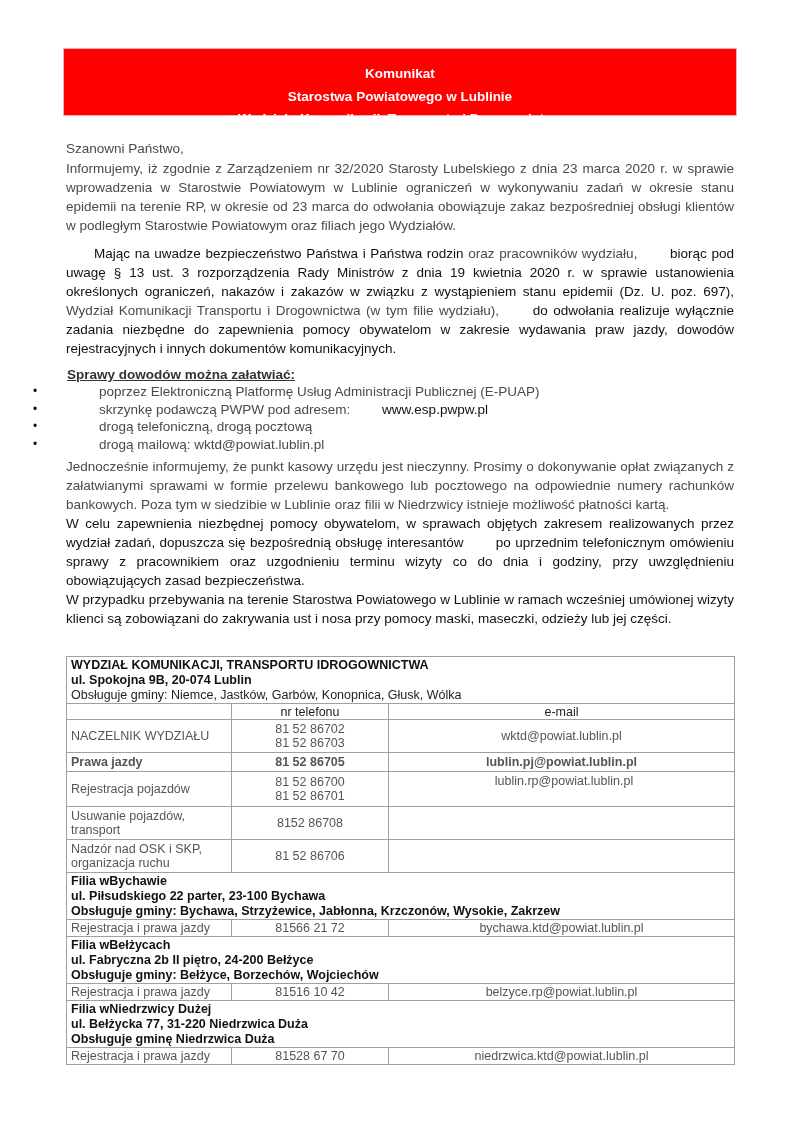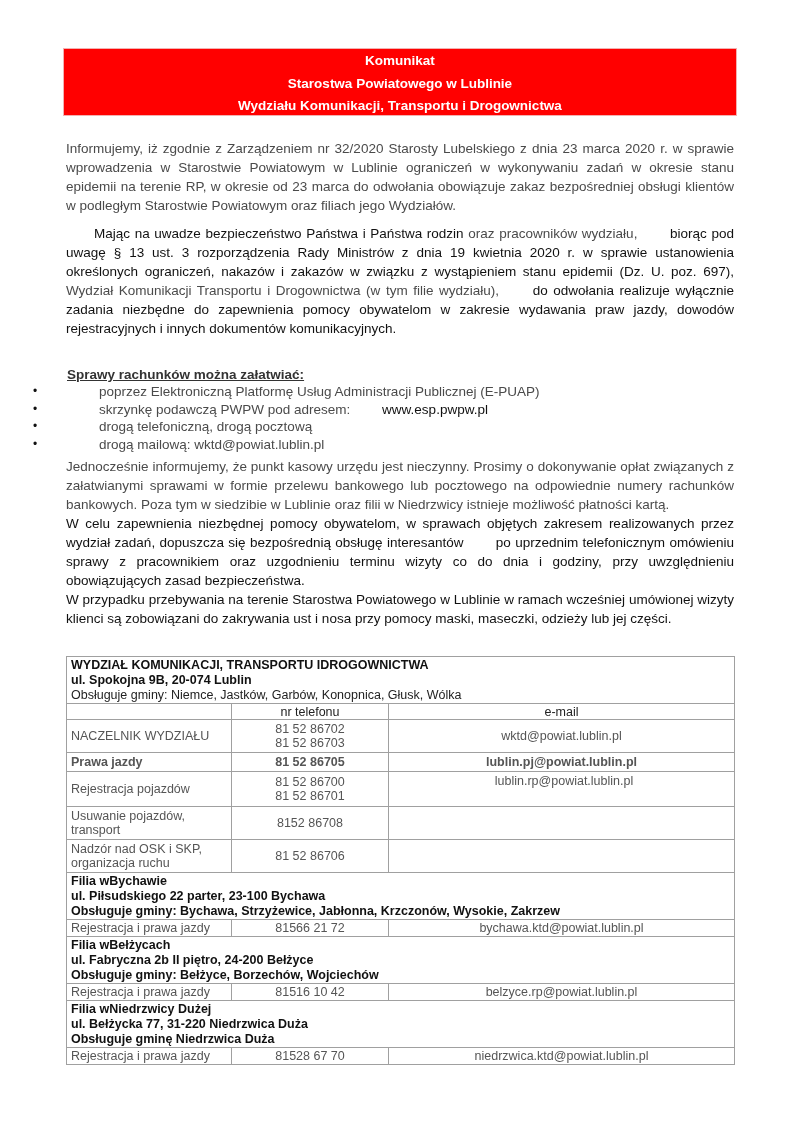--- a/index.html
+++ b/index.html
@@ -2,21 +2,21 @@
 <html><head>
 <meta charset="utf-8">
 <style>
   html, body { margin: 0; padding: 0; background: #ffffff; }
   body { width: 800px; height: 1131px; position: relative; overflow: hidden;
          font-family: "Liberation Sans", sans-serif; color: #444; }
   .header {
     position: absolute; left: 63px; top: 48px; width: 674px; height: 68px;
     background: #ff0000; color: #fff; text-align: center;
     font-weight: bold; font-size: 13.5px; line-height: 22.5px;
-    padding-top: 1px; box-sizing: border-box;
+    padding-top: 14px; box-sizing: border-box;
     border: 1px solid #f3b0b0;
   }
   .header div { display: block; }
   .body-text {
     position: absolute; left: 66px; top: 139px; width: 668px;
     font-size: 13.5px; line-height: 19px; color: #4a4a4a;
   }
   .body-text p { margin: 0; text-align: justify; }
   .p-greeting { margin-bottom: 1px !important; }
   .p-block { margin-bottom: 9px !important; }
@@ -58,27 +58,28 @@
 </head>
 <body>
 
 <div class="header">
   <div>Komunikat</div>
   <div>Starostwa Powiatowego w Lublinie</div>
   <div>Wydziału Komunikacji, Transportu i Drogownictwa</div>
 </div>
 
 <div class="body-text">
+  <p class="p-greeting">Szanowni Państwo,</p>
   <p class="p-block">Informujemy, iż zgodnie z Zarządzeniem nr 32/2020 Starosty Lubelskiego z dnia 23 marca 2020 r. w sprawie wprowadzenia w Starostwie Powiatowym w Lublinie ograniczeń w wykonywaniu zadań w okresie stanu epidemii na terenie RP, w okresie od 23 marca do odwołania obowiązuje zakaz bezpośredniej obsługi klientów w podległym Starostwie Powiatowym oraz filiach jego Wydziałów.</p>
   <p class="p-block">
     <span class="bold">Mając na uwadze bezpieczeństwo Państwa i Państwa rodzin</span><span> oraz pracowników wydziału, </span><span class="bold">biorąc pod</span><span class="dark"> uwagę § 13 ust. 3 rozporządzenia Rady Ministrów z dnia 19 kwietnia 2020 r.  w sprawie ustanowienia określonych ograniczeń, nakazów i zakazów w związku z wystąpieniem stanu epidemii (Dz. U. poz. 697),</span><span> Wydział Komunikacji Transportu i Drogownictwa (w tym filie wydziału), </span><span class="bold">do odwołania</span><span class="dark"> realizuje wyłącznie zadania niezbędne do zapewnienia pomocy obywatelom w zakresie wydawania praw jazdy, dowodów rejestracyjnych i innych dokumentów komunikacyjnych.</span>
   </p>
 </div>
 
-<div class="list-heading">Sprawy rachunków można załatwiać:</div>
+<div class="list-heading">Sprawy dowodów można załatwiać:</div>
 <ul class="ways">
   <li><span class="bullet">•</span><span>poprzez Elektroniczną Platformę Usług Administracji Publicznej (E-PUAP)</span></li>
   <li><span class="bullet">•</span><span>skrzynkę podawczą PWPW pod adresem: </span><span class="bold">www.esp.pwpw.pl</span></li>
   <li><span class="bullet">•</span><span>drogą telefoniczną, drogą pocztową</span></li>
   <li><span class="bullet">•</span><span>drogą mailową: wktd@powiat.lublin.pl</span></li>
 </ul>
 
 <div class="after-list">
   <p>Jednocześnie informujemy, że punkt kasowy urzędu jest nieczynny. Prosimy o dokonywanie opłat związanych z załatwianymi sprawami w formie przelewu bankowego lub pocztowego na odpowiednie numery rachunków bankowych. Poza tym w siedzibie w Lublinie oraz filii w Niedrzwicy istnieje możliwość płatności kartą.</p>
   <p class="dark"><span>W celu zapewnienia niezbędnej pomocy obywatelom, w sprawach objętych zakresem realizowanych przez wydział zadań, dopuszcza się bezpośrednią obsługę interesantów </span><span class="bold">po uprzednim telefonicznym</span><span> omówieniu sprawy z pracownikiem oraz uzgodnieniu terminu wizyty co do dnia i godziny, przy uwzględnieniu obowiązujących zasad bezpieczeństwa.</span></p>

